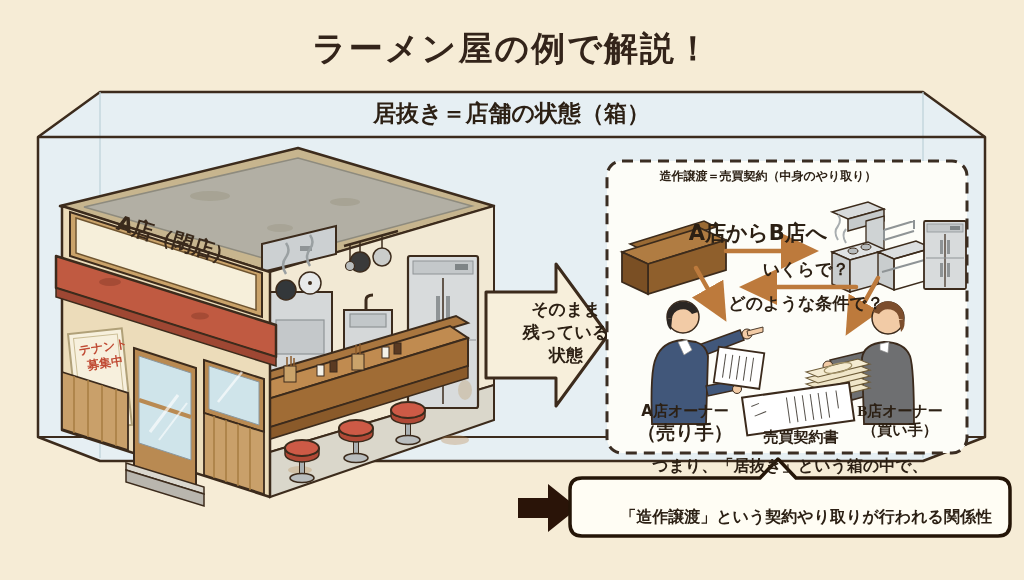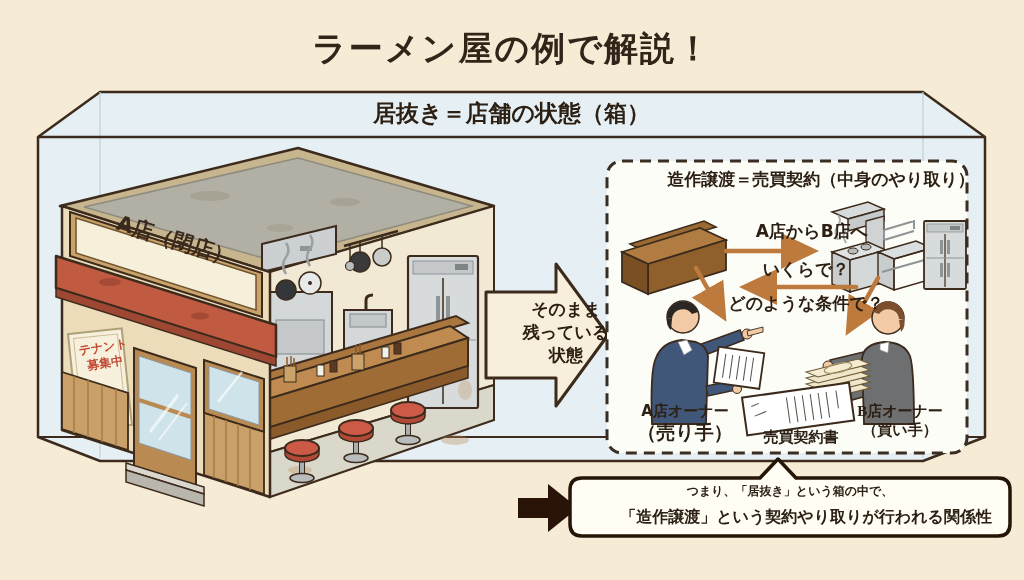--- a/index.html
+++ b/index.html
@@ -11,30 +11,30 @@
        text-align:center;white-space:nowrap;}
   #title{left:0;width:1024px;top:28px;font-size:34px;color:#33241a;letter-spacing:2px;}
   #box-label{left:38px;width:947px;top:100px;font-size:23px;}
   #sign-text{left:95px;top:228px;width:160px;font-size:21px;
              transform:rotate(17deg);transform-origin:center;color:#3a2a1c;}
   #poster-text{left:80px;top:340px;width:48px;font-size:12px;line-height:1.3;
                transform:rotate(-9deg);color:#c04a33;}
   #poster-text span{display:block;}
   #arrow-text{left:478px;top:298px;width:128px;font-size:17px;line-height:1.35;margin-left:24px;}
   #arrow-text span{display:block;}
-  #contract-title{left:645px;top:169px;width:352px;font-size:17px;}
-  #flow-label{left:728px;top:221px;width:140px;font-size:17px;text-align:right;}
+  #contract-title{left:592px;top:169px;width:352px;font-size:12px;}
+  #flow-label{left:688px;top:221px;width:140px;font-size:21px;}
   #q-price{left:736px;top:259px;width:140px;font-size:17px;}
   #q-terms{left:716px;top:293px;width:180px;font-size:17px;}
   #seller-name{left:612px;top:402px;width:146px;font-size:15px;}
   #seller-role{left:612px;top:421px;width:146px;font-size:19px;}
   #doc-label{left:736px;top:428px;width:130px;font-size:15px;}
   #buyer-name{left:828px;top:402px;width:144px;font-size:15px;font-family:Liberation Serif, serif;}
   #buyer-role{left:828px;top:421px;width:144px;font-size:15px;}
-  #conclusion-1{left:575px;top:484px;width:430px;font-size:12px;}
+  #conclusion-1{left:575px;top:456px;width:430px;font-size:16px;}
   #conclusion-2{left:591px;top:507px;width:430px;font-size:16px;}
 </style>
 </head>
 <body>
 
 <div id="stage">
 
 <svg id="art" width="1024" height="580" viewBox="0 0 1024 580">
   <defs>
     <marker id="ah" markerWidth="9" markerHeight="9" refX="6.5" refY="4" orient="auto">

